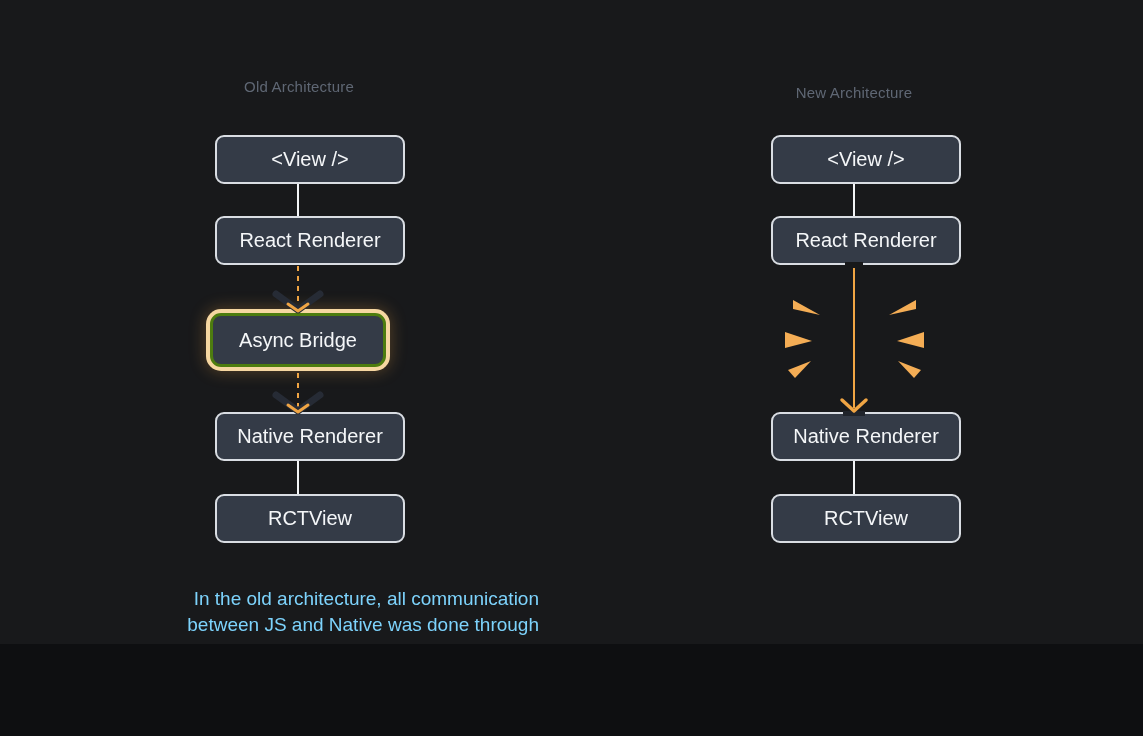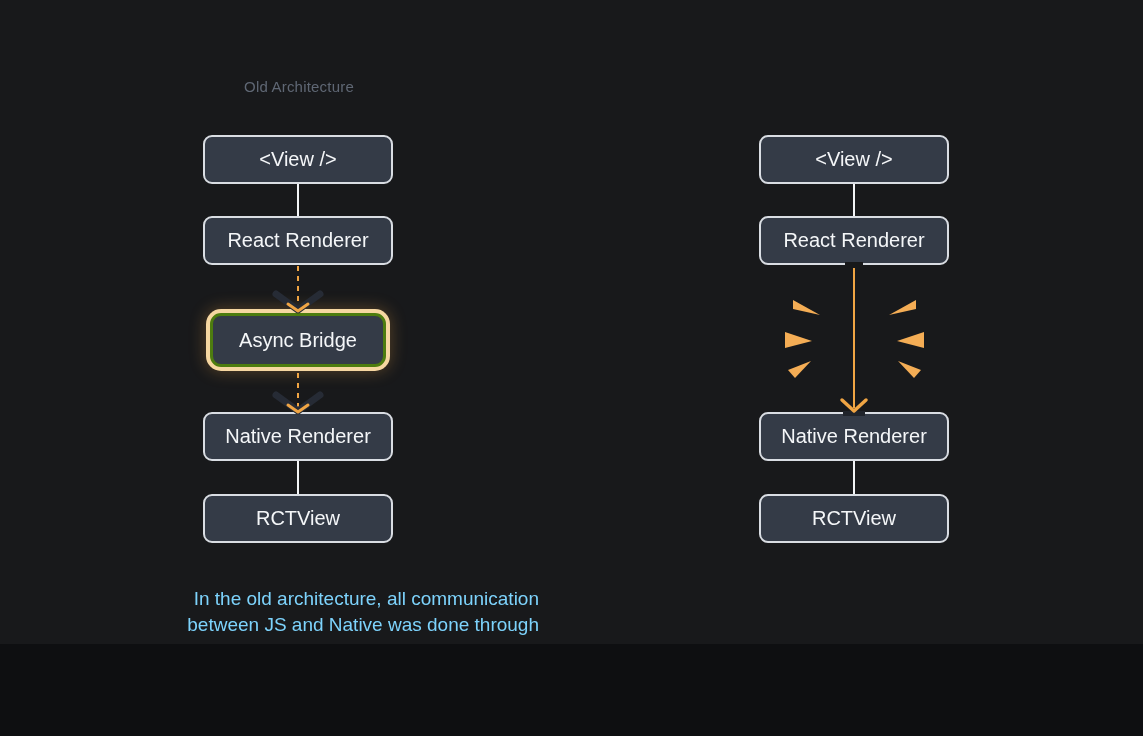--- a/index.html
+++ b/index.html
@@ -9,21 +9,21 @@
     font-family:"Liberation Sans","DejaVu Sans",sans-serif;
   }
   .col-title{
     position:absolute;width:400px;text-align:center;
     font-size:15px;letter-spacing:.2px;color:#5f6774;font-weight:400;
   }
   .node{
     position:absolute;width:190px;height:49px;box-sizing:border-box;
     background:#343b47;border:2px solid #d9dde3;border-radius:9px;
     display:flex;align-items:center;justify-content:center;
-    color:#f4f6f8;font-size:20px;font-weight:400;z-index:1;
+    color:#f4f6f8;font-size:20px;font-weight:400;z-index:1;margin-left:12px;
   }
   .node-highlight{
     position:absolute;width:176px;height:54px;box-sizing:border-box;
     background:#343b47;border:3px solid #4d7c0f;border-radius:11px;
     box-shadow:0 0 0 4px #f6d7a1, 0 0 16px 5px rgba(240,165,68,.28);
     display:flex;align-items:center;justify-content:center;
     color:#f4f6f8;font-size:20px;font-weight:400;z-index:1;
   }
   .vline{position:absolute;width:2px;background:#f2f4f6;z-index:0;}
   .vline-orange{position:absolute;width:2px;background:#f0a544;z-index:0;}
@@ -74,20 +74,21 @@
     <span>Native Renderer</span>
   </div>
   <div class="node" style="left:203px;top:494px;">
     <span>RCTView</span>
   </div>
 
   <div class="caption" style="left:59px;top:586px;">In the old architecture, all communication
 between JS and Native was done through
 the async bridge, making all calls async.</div>
 
+  <div class="col-title" style="left:654px;top:84px;">New Architecture</div>
 
   <div class="vline" style="left:853px;top:184px;height:32px;"></div>
 
   <div class="vline-orange" style="left:853px;top:265px;height:143px;"></div>
   <div class="notch" style="left:845px;top:262px;width:18px;height:6px;background:#18191b;"></div>
   <div class="notch" style="left:843px;top:411px;width:22px;height:5px;background:#20242b;"></div>
   <svg class="conn" style="left:839px;top:397px;" width="30" height="18" viewBox="0 0 30 18">
     <polyline points="3,3 15,14 27,3" fill="none" stroke="#f0a544" stroke-width="3.5" stroke-linecap="round" stroke-linejoin="round"></polyline>
   </svg>
 

